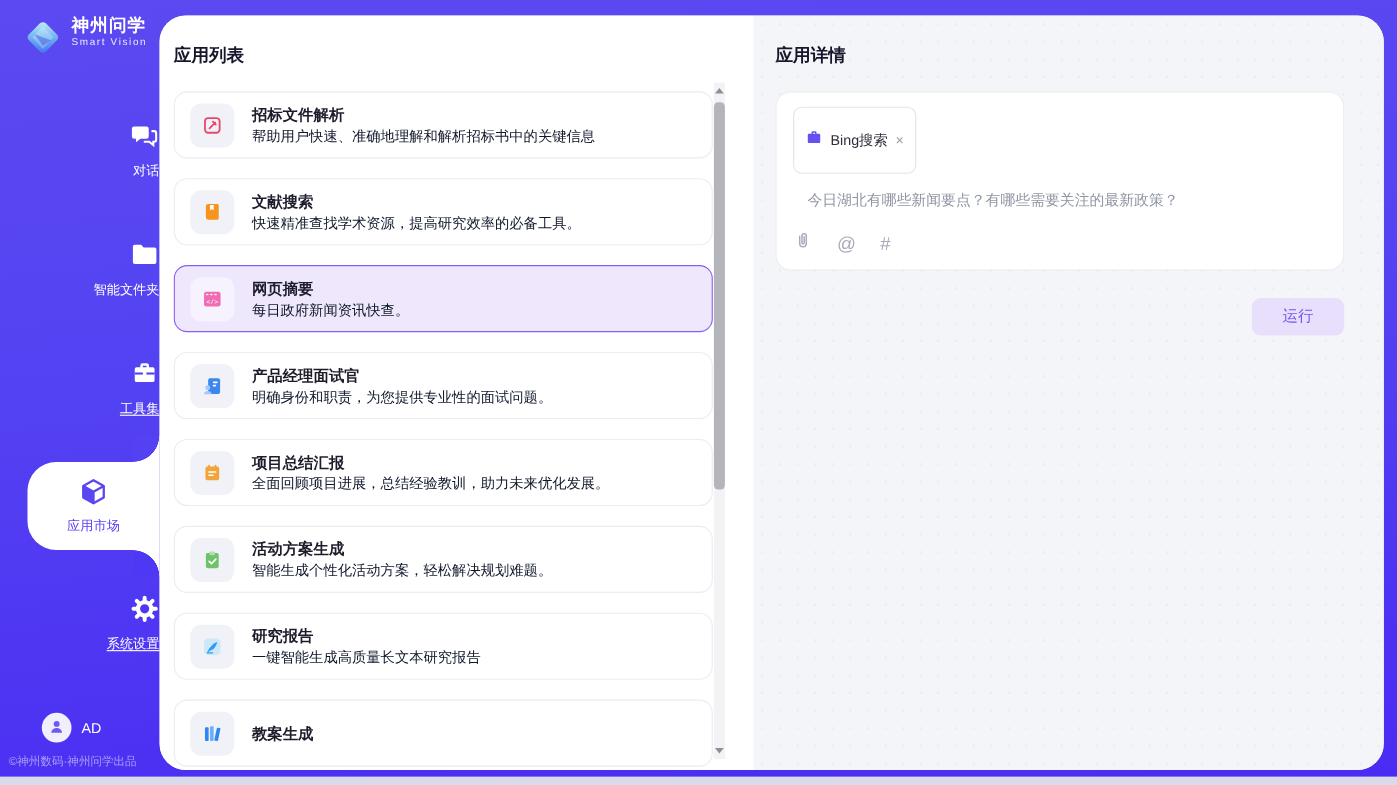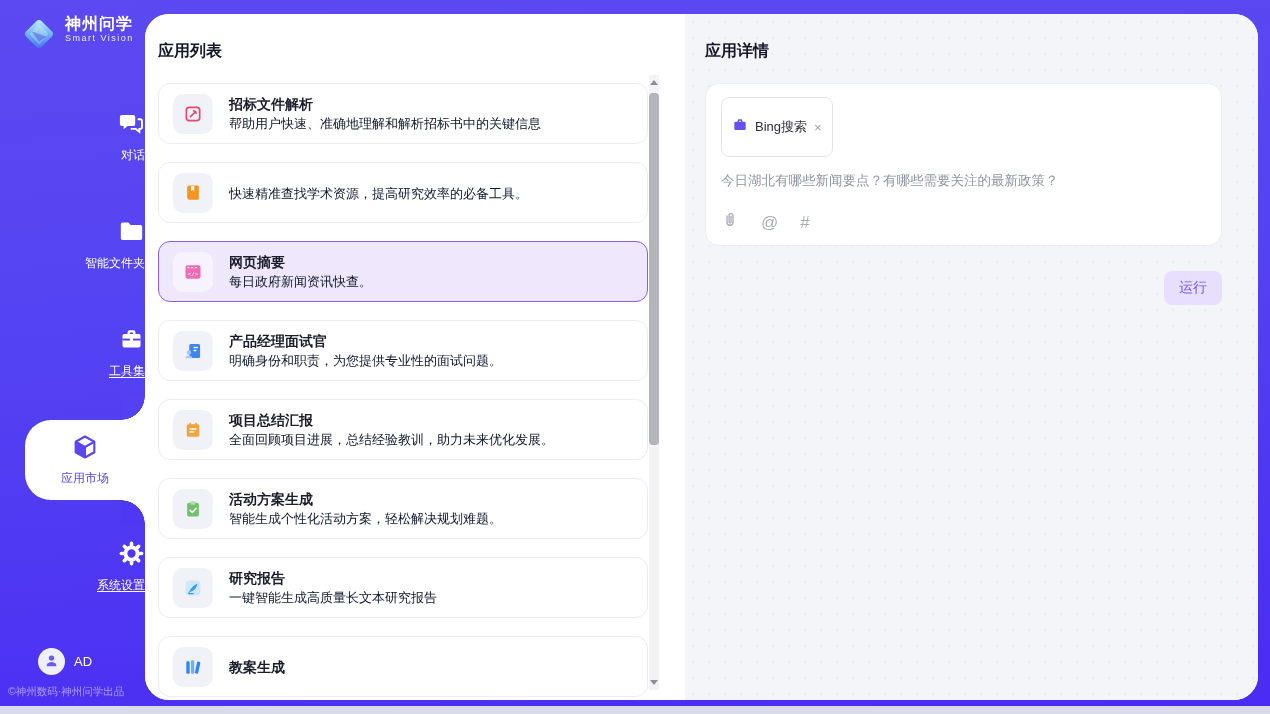--- a/index.html
+++ b/index.html
@@ -54,26 +54,26 @@
 
   .detail-panel { position:relative; flex:1; background:#f4f5f8; padding:26px 36px 0 20px;
       display:flex; flex-direction:column;
       background-image:radial-gradient(#eaeaef 1px, transparent 1px); background-size:16px 16px; }
   .input-card { margin-top:21px; height:163px; background:#fff; border:1px solid #ececf1;
                 border-radius:14px; padding:13px 15px 12px; display:flex; flex-direction:column; }
   .tool-tag { display:inline-flex; align-items:center; gap:7px; border:1px solid #e3e4ea; background:#fff;
               border-radius:8px; padding:19px 10px; align-self:flex-start; }
   .tool-tag .tag-label { font-size:13px; color:#2e2e3d; }
   .tool-tag .tag-close { font-size:13px; color:#9a9eab; cursor:pointer; line-height:1; }
-  .question { margin-top:14px; font-size:13.5px; color:#8f95a3; line-height:20px; }
+  .question { margin-top:14px; font-size:13.5px; color:#8f95a3; line-height:20px;margin-left:13px; }
   .input-icons { margin-top:auto; display:flex; align-items:center; gap:22px; color:#a8acb8; }
   .glyph-icon { font-size:17px; color:#a8acb8; cursor:pointer; line-height:1; }
   .run-row { margin-top:25px; text-align:right; }
   .run-btn { display:inline-block; background:#e7dffc; color:#7a54f2; font-size:14px; border:none;
-             border-radius:8px; padding:8px 15px; cursor:pointer; font-family:Liberation Sans, sans-serif; }
+             border-radius:8px; padding:8px 28px; cursor:pointer; font-family:Liberation Sans, sans-serif; }
 </style>
 </head>
 <body>
 
 <div class="stage">
   <div class="frame"></div>
 
   <div class="logo">
     <span>
       <svg width="38" height="38" viewBox="0 0 40 40">
@@ -189,20 +189,21 @@
         </div>
 
         <div class="card">
           <span class="icon-box">
             <svg width="20" height="20" viewBox="0 0 24 24">
               <path fill="#f5941f" d="M5 5.5A2.5 2.5 0 0 1 7.5 3h10A1.5 1.5 0 0 1 19 4.5v14a1.5 1.5 0 0 1-1.5 1.5h-10A2.5 2.5 0 0 1 5 17.5z"></path>
               <path fill="#fff" d="M9.5 4h4v6l-2-1.6-2 1.6z"></path>
             </svg>
           </span>
           <span>
+            <div class="card-name">文献搜索</div>
             <div class="card-desc">快速精准查找学术资源，提高研究效率的必备工具。</div>
           </span>
         </div>
 
         <div class="card selected">
           <span class="icon-box">
             <svg width="20" height="20" viewBox="0 0 24 24">
               <rect x="3" y="4" width="18" height="16" rx="2.5" fill="#ef6cb5"></rect>
               <rect x="5" y="6" width="3" height="1.6" rx=".8" fill="#fff" opacity=".85"></rect>
               <rect x="9.5" y="6" width="3" height="1.6" rx=".8" fill="#fff" opacity=".85"></rect>

